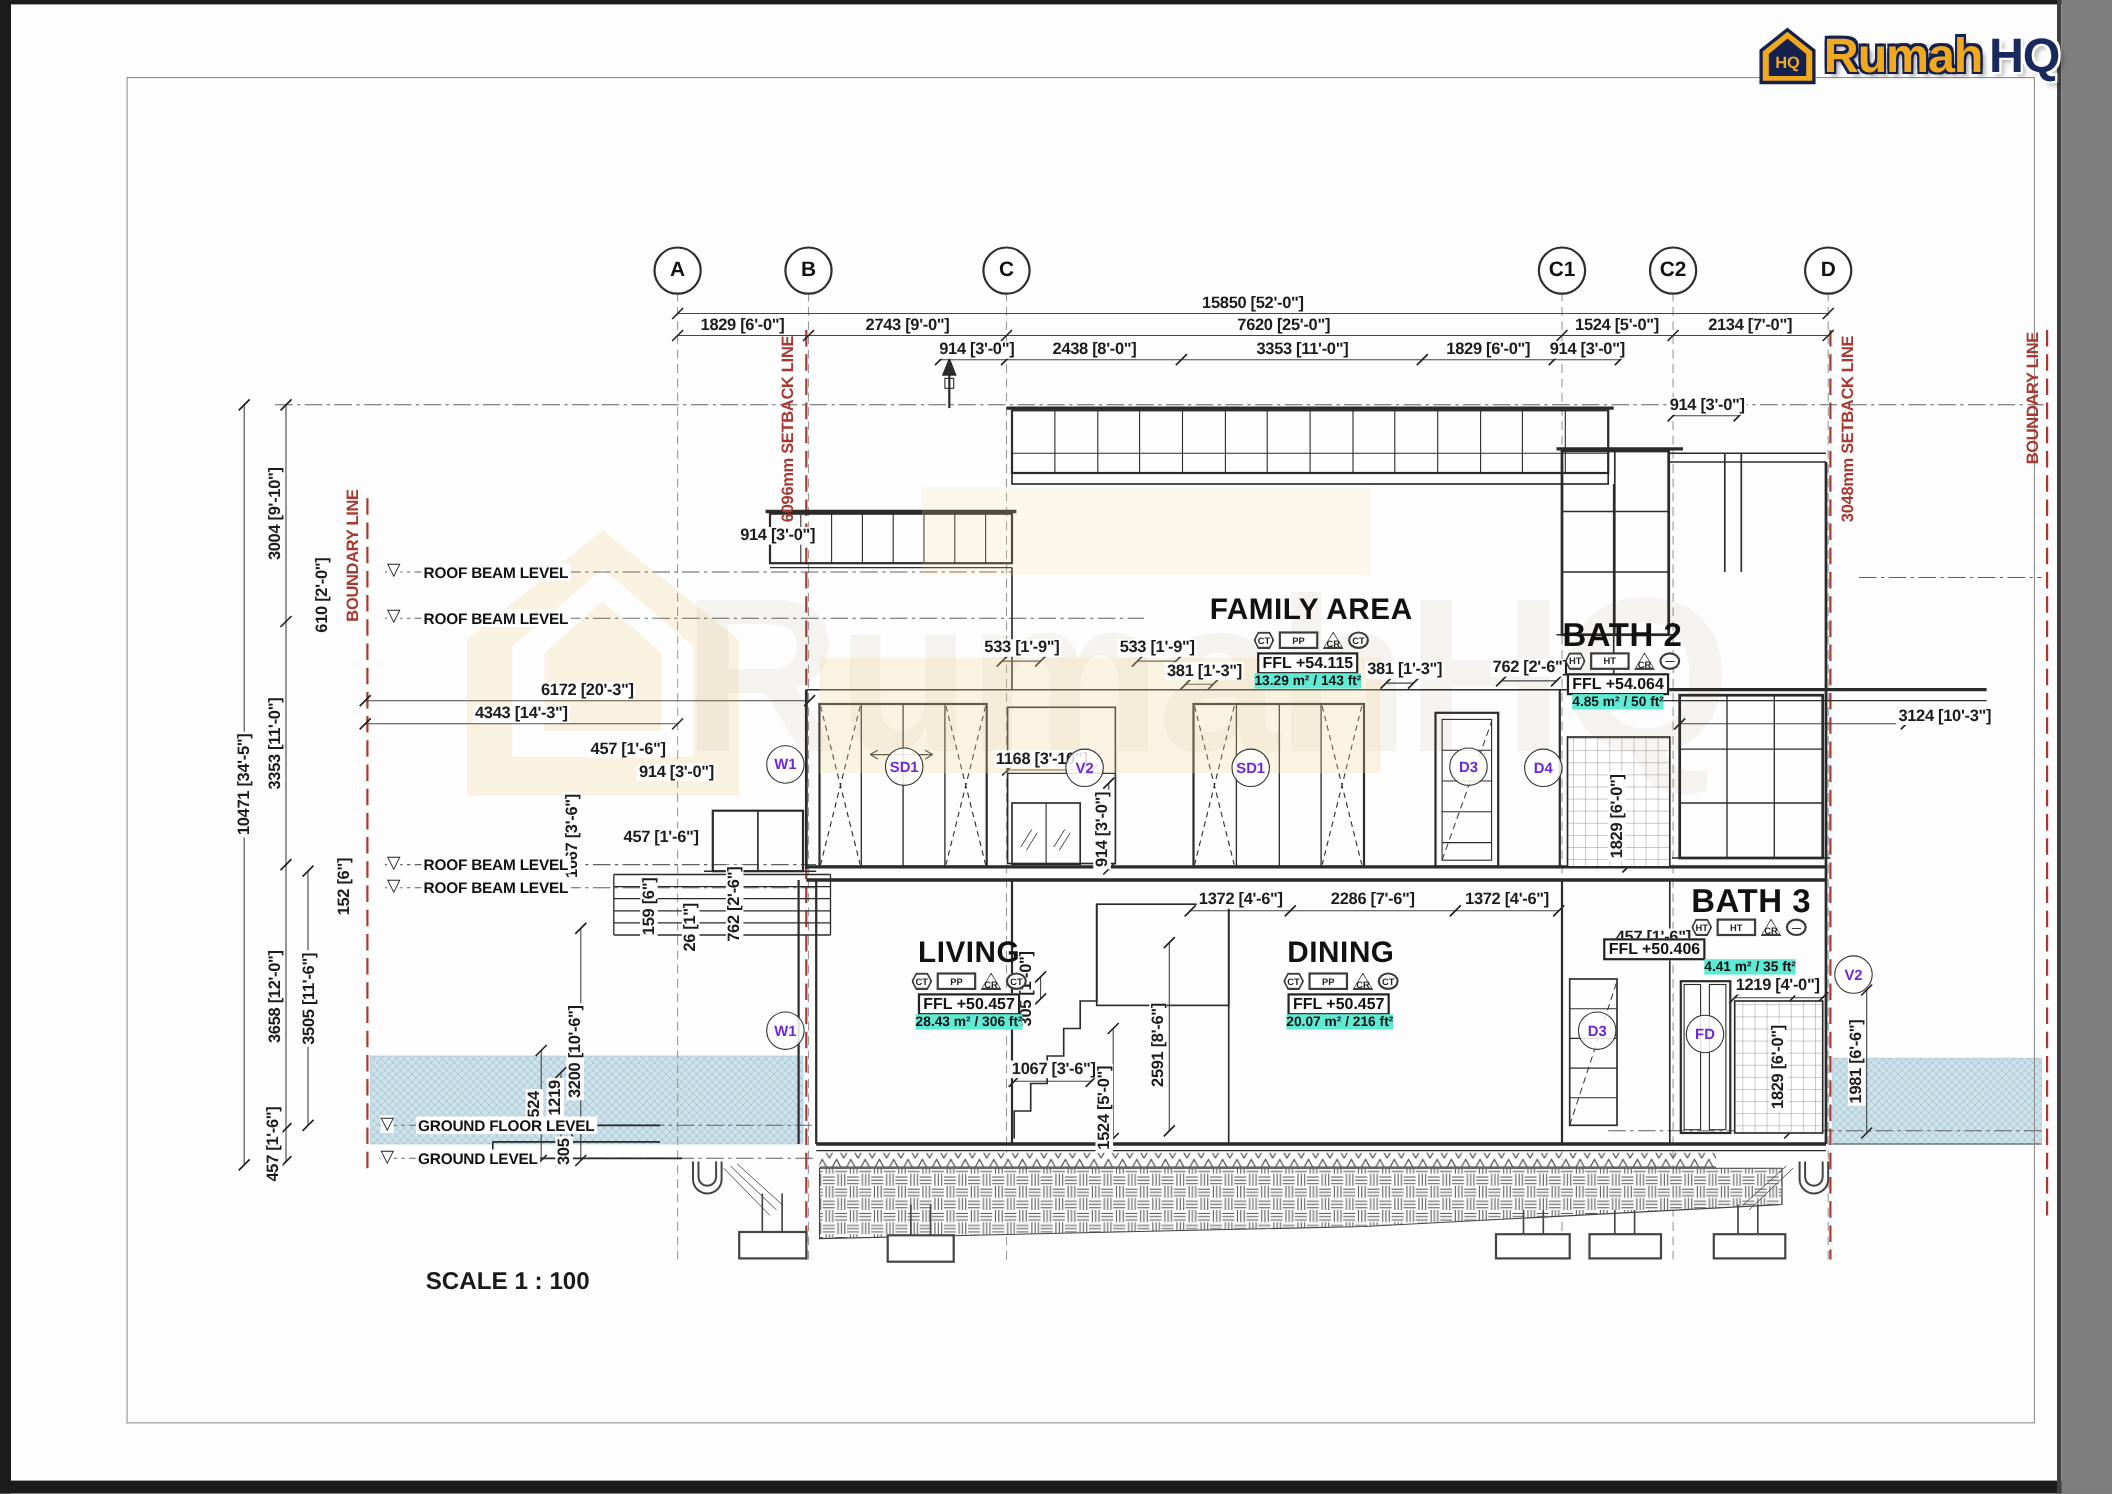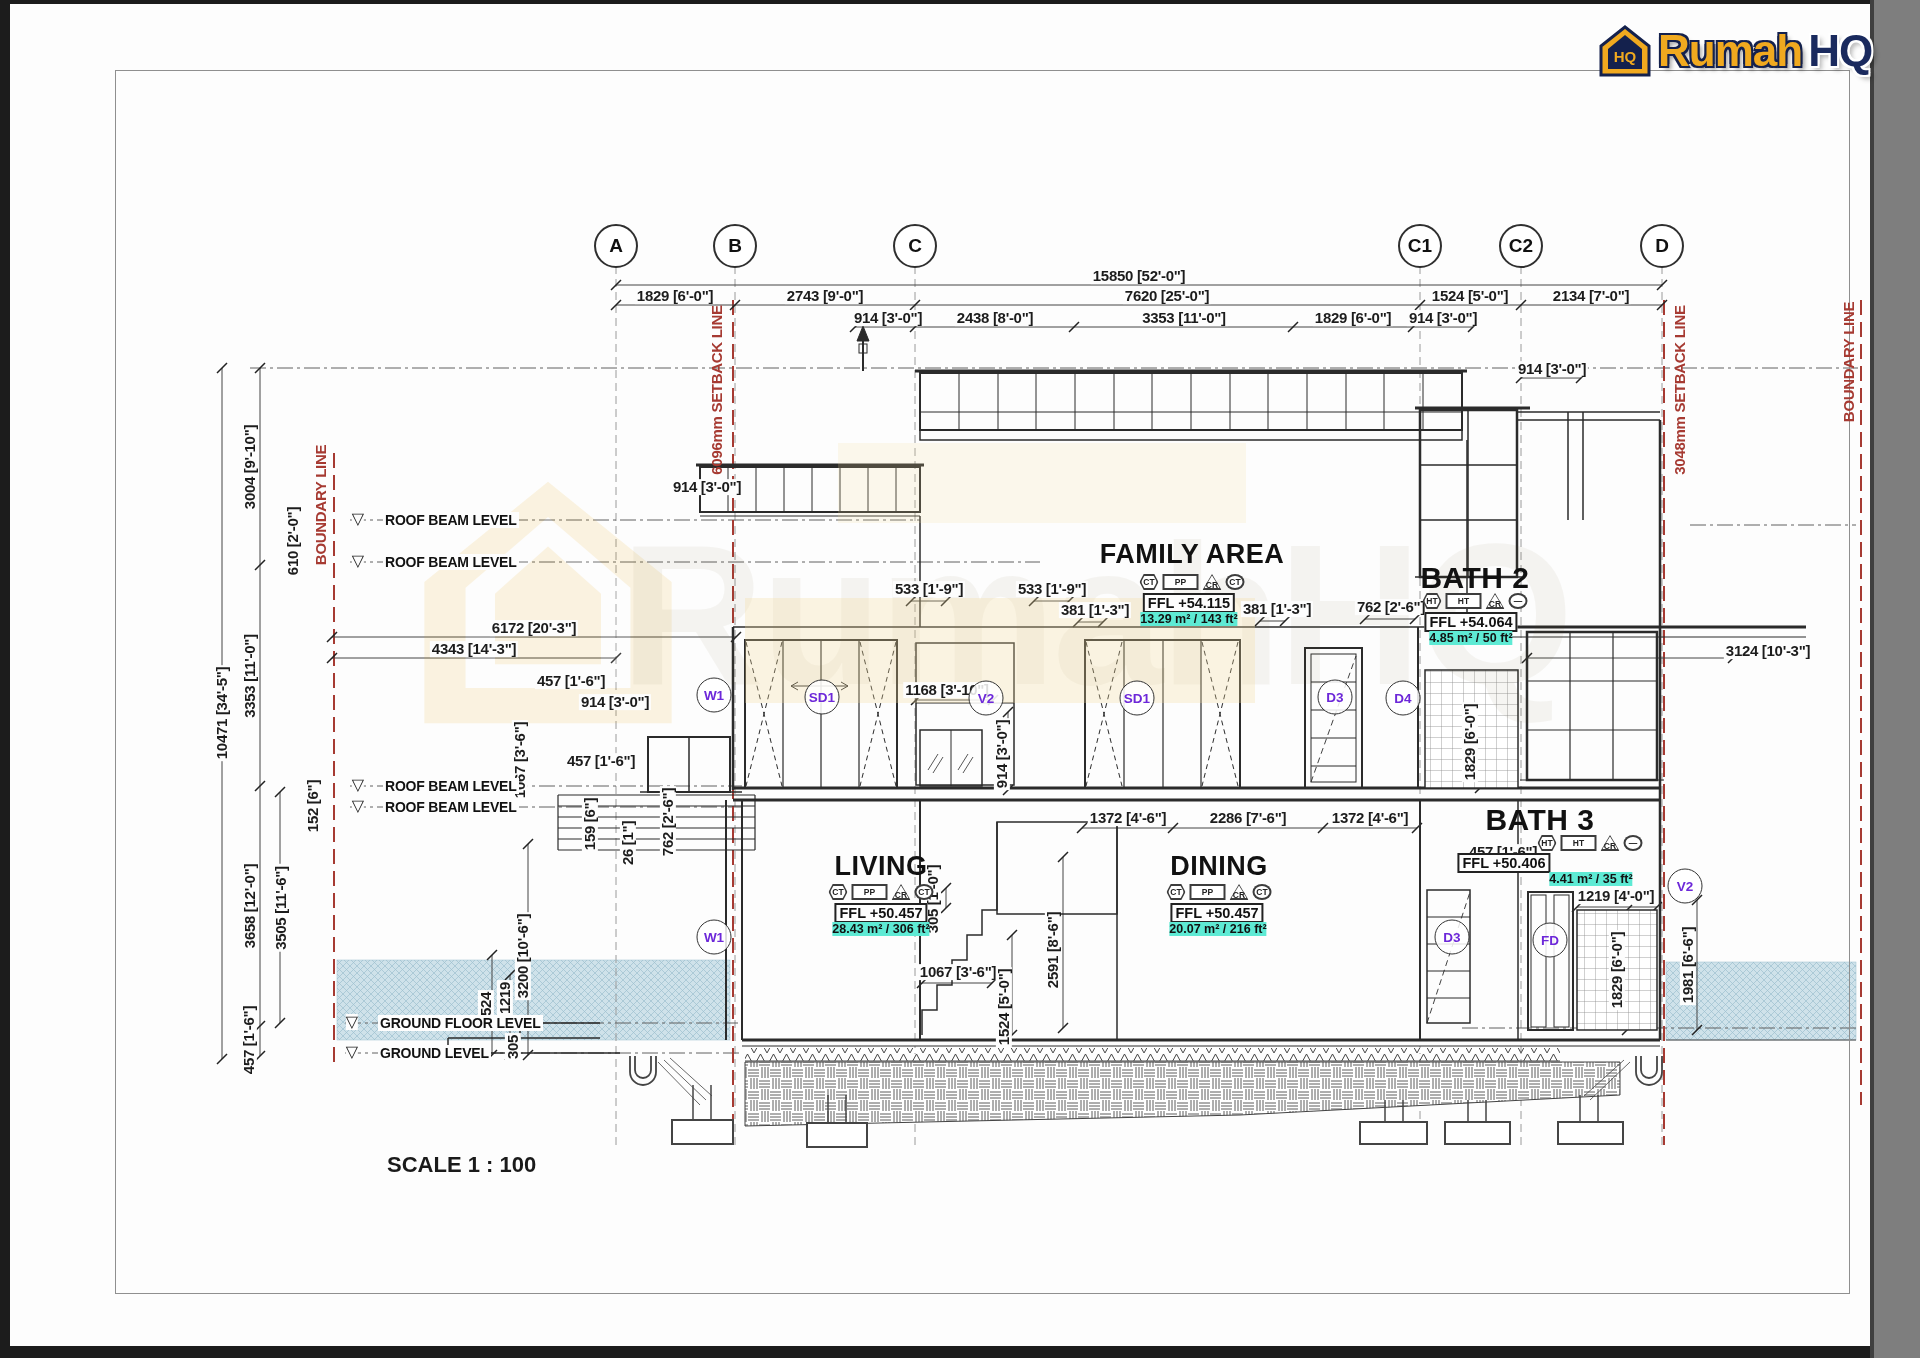--- a/index.html
+++ b/index.html
@@ -473,21 +473,21 @@
       </div>
     <div class="ic cir">
         <i></i>
         <b></b>
         <span>CT</span>
       </div>
   </div>
   <div class="ffl" style="left:1217px;top:913px">FFL +50.457</div>
   <div class="areatxt" style="left:1218px;top:929px">20.07 m² / 216 ft²</div>
 
-  <div class="room sm" style="left:1540px;top:820px">BATH 3</div>
+  <div class="room sm" style="left:1592px;top:820px">BATH 3</div>
   <div class="icrow" style="left:1590px;top:843px">
     <div class="ic hex">
         <i></i>
         <b></b>
         <span>HT</span>
       </div>
     <div class="ic sq">
         <i></i>
         <b></b>
         <span>HT</span>

